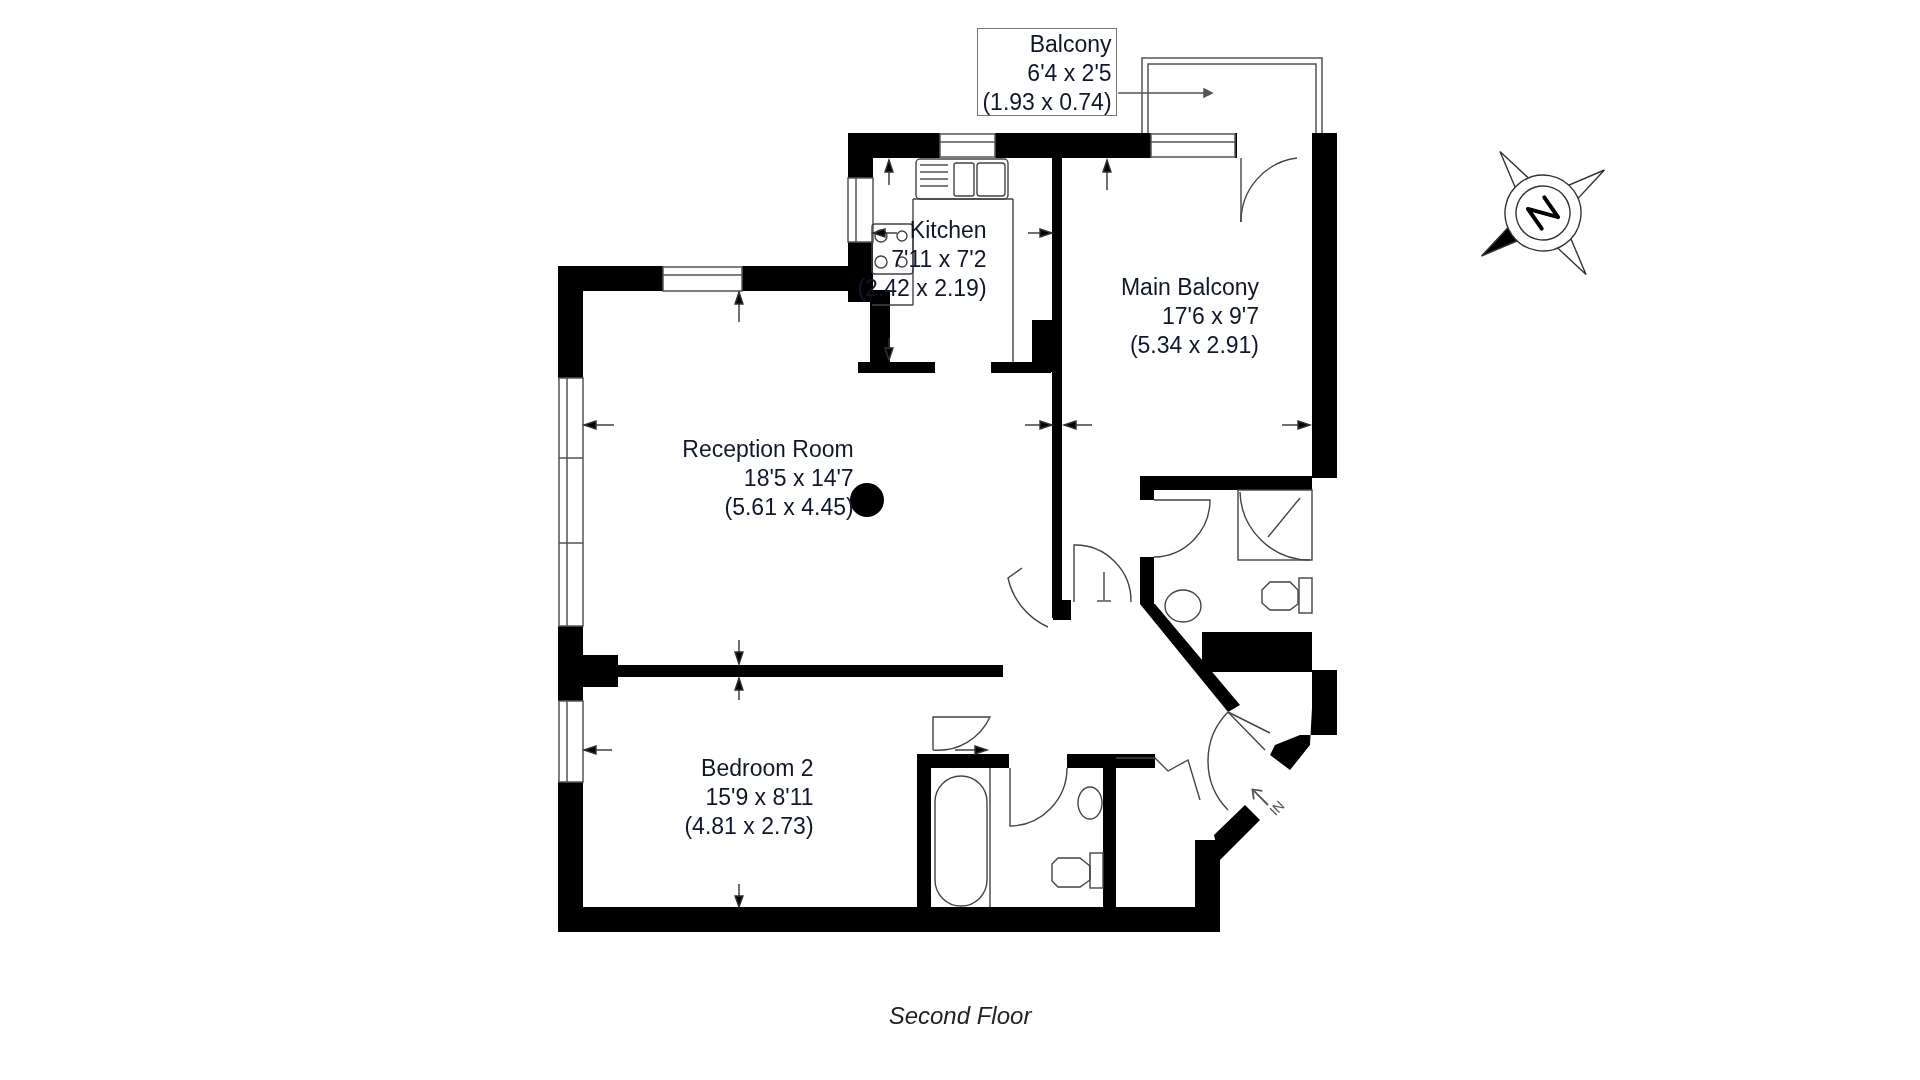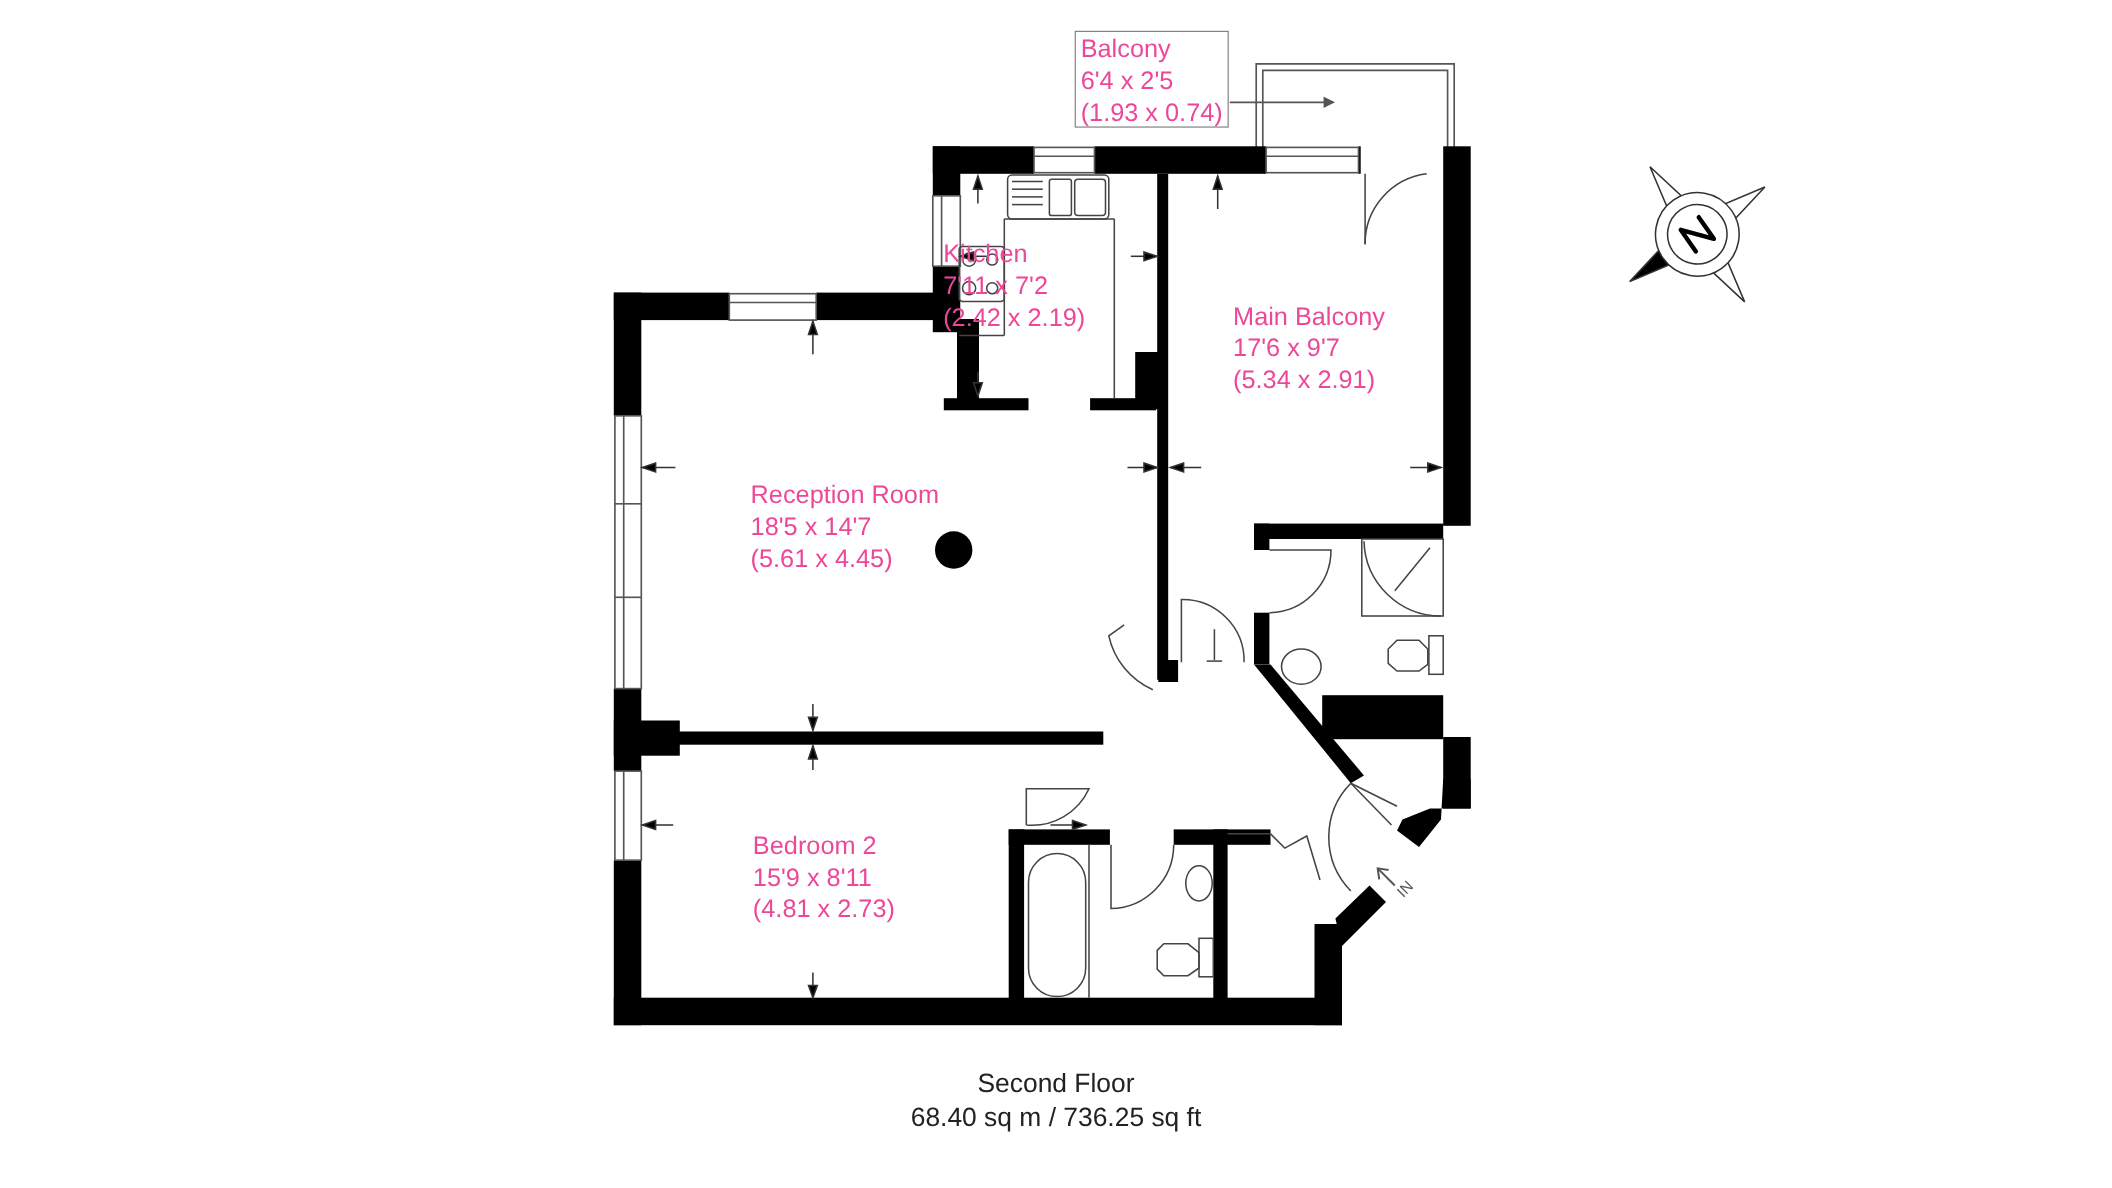--- a/index.html
+++ b/index.html
@@ -1,20 +1,20 @@
 <!DOCTYPE html>
 <html><head>
 <meta charset="utf-8">
 <style>
   html,body{margin:0;padding:0;background:#ffffff;}
   body{width:1920px;height:1080px;position:relative;overflow:hidden;font-family:"Liberation Sans","DejaVu Sans",sans-serif;color:#1a1a1a;}
   #plan{position:absolute;left:0;top:0;width:1920px;height:1080px;}
-  .label{position:absolute;text-align:left;font-size:23px;line-height:29px;color:#ec4899;white-space:nowrap;transform:translateX(-50%);}
+  .label{position:absolute;text-align:right;font-size:23px;line-height:29px;color:#0f172a;white-space:nowrap;transform:translateX(-50%);}
   .label span{display:block;}
-  .footer{position:absolute;left:50%;transform:translateX(-50%);top:970px;text-align:center;font-size:24px;line-height:31px;color:#222;white-space:nowrap;}
+  .footer{position:absolute;left:50%;transform:translateX(-50%);top:1000px;text-align:center;font-size:24px;line-height:31px;color:#222;white-space:nowrap;font-style:italic;}
   .footer span{display:block;}
   .balcony-box{position:absolute;left:977px;top:28px;width:140px;height:88px;border:1.5px solid #777;box-sizing:border-box;}
 </style>
 </head>
 <body>
 
 <svg id="plan" viewBox="0 0 1920 1080" xmlns="http://www.w3.org/2000/svg">
 
   <g fill="none" stroke="#555" stroke-width="1.5">
     <path d="M1142 134 V58 H1322 V134"></path>
@@ -230,14 +230,13 @@
 <div class="label" style="left:749px;top:754px;">
   <span>Bedroom 2</span>
   <span>15'9 x 8'11</span>
   <span>(4.81 x 2.73)</span>
 </div>
 
 <div style="position:absolute;left:1270px;top:800px;transform:rotate(-45deg);font-size:14px;color:#555;">IN</div>
 
 <div class="footer">
   <span>Second Floor</span>
-  <span>68.40 sq m / 736.25 sq ft</span>
 </div>
 
 </body></html>

